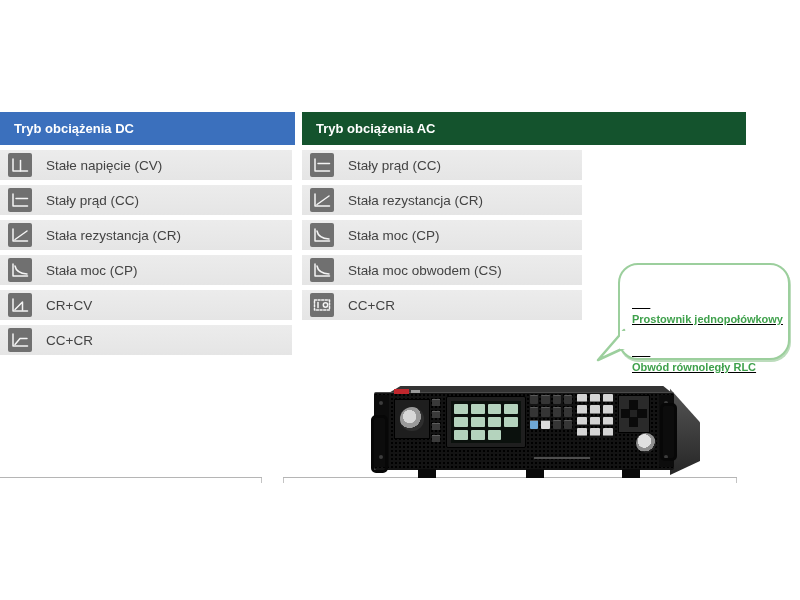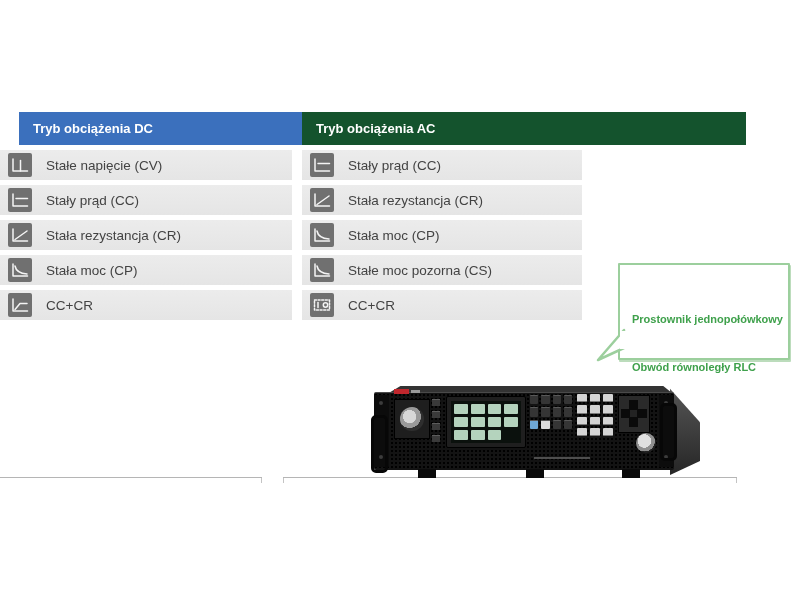--- a/index.html
+++ b/index.html
@@ -24,22 +24,22 @@
        background:linear-gradient(#ececec,#e5e5e5);}
   .gicon{width:24px;height:24px;margin-left:8px;background:#707070;border-radius:2px;
          flex:0 0 auto;display:block;}
   .gicon svg{display:block;width:24px;height:24px;}
   .gicon path,.gicon rect,.gicon circle{fill:none;stroke:#f4f4f4;stroke-width:1.5;
          stroke-linecap:round;stroke-linejoin:round;}
   .row .label{margin-left:14px;font-size:13.5px;color:#434343;white-space:pre;}
 
   
   .callout{position:absolute;left:618px;top:263px;width:172px;height:97px;
-           background:#ffffff;border:2.5px solid #9ccf9d;border-radius:1px;
-           box-sizing:border-box;box-shadow:1px 2px 0 #bcdcbc;}
+           background:#ffffff;border:2.5px solid #9ccf9d;border-radius:20px;
+           box-sizing:border-box;box-shadow:1px 2px 0 #bcdcbc;text-decoration:underline;}
   .callout .lines{padding:14px 8px 0 12px;font-size:11px;font-weight:bold;
            line-height:16px;white-space:pre;}
   .callout .dots{margin-top:5px;padding-left:10px;letter-spacing:1px;}
   .callout-tail{position:absolute;left:-24px;bottom:-4px;width:30px;height:34px;}
 
   
   .baseline{position:absolute;height:1px;background:#b5b5b5;top:477px;}
   .bl-left{left:0;width:262px;}
   .bl-right{left:283px;width:454px;}
   .bl-tick{position:absolute;width:1px;height:5px;background:#c4c4c4;top:478px;}
@@ -88,21 +88,21 @@
   .brand{position:absolute;left:20px;top:-4px;width:15px;height:5px;background:#c0272d;}
   .brand::after{content:"";position:absolute;left:17px;top:1px;width:9px;height:3px;background:#9a9a9a;}
   .model-line{position:absolute;left:160px;top:64px;width:56px;height:2px;background:#5f5f5f;opacity:.8;}
   .foot{position:absolute;top:86px;width:18px;height:9px;background:#0a0a0a;}
 </style>
 </head>
 <body>
 
 <div class="stage">
 
-  <div class="hdr hdr-dc" style="background: rgb(59, 112, 189); margin-left: 19px;">
+  <div class="hdr hdr-dc" style="background: rgb(59, 112, 189);">
     <span>Tryb obciążenia DC</span>
   </div>
 
   <div class="hdr hdr-ac" style="background: #14532d;">
     <span>Tryb obciążenia AC</span>
   </div>
 
   <div class="col col-dc">
     <div class="row">
       <span class="gicon">
@@ -137,20 +137,29 @@
             <path d="M5 6 V18 H19.5"></path>
             <path d="M7 8 C8 13.5 12 15.5 19 16"></path>
           </svg>
         </span>
       <span class="label">Stała moc (CP)</span>
     </div>
     <div class="row">
       <span class="gicon">
           <svg viewBox="0 0 24 24">
             <path d="M5 6 V18 H19.5"></path>
+            <path d="M7 16.5 L14.5 9 V17"></path>
+          </svg>
+        </span>
+      <span class="label">CR+CV</span>
+    </div>
+    <div class="row">
+      <span class="gicon">
+          <svg viewBox="0 0 24 24">
+            <path d="M5 6 V18 H19.5"></path>
             <path d="M7 16.5 L12 10.5 H19"></path>
           </svg>
         </span>
       <span class="label">CC+CR</span>
     </div>
   </div>
 
   <div class="col col-ac">
     <div class="row">
       <span class="gicon">
@@ -179,21 +188,21 @@
         </span>
       <span class="label">Stała moc (CP)</span>
     </div>
     <div class="row">
       <span class="gicon">
           <svg viewBox="0 0 24 24">
             <path d="M5 6 V18 H19.5"></path>
             <path d="M7 8 C8 13.5 12 15.5 19 16"></path>
           </svg>
         </span>
-      <span class="label">Stałe moc pozorna (CS)</span>
+      <span class="label">Stała moc obwodem (CS)</span>
     </div>
     <div class="row">
       <span class="gicon">
           <svg viewBox="0 0 24 24">
             <rect x="4.5" y="7" width="15" height="10" stroke-dasharray="2 1.6"></rect>
             <circle cx="15.5" cy="12" r="2.2"></circle>
             <path d="M8 9.5 V14.5"></path>
           </svg>
         </span>
       <span class="label">CC+CR</span>

